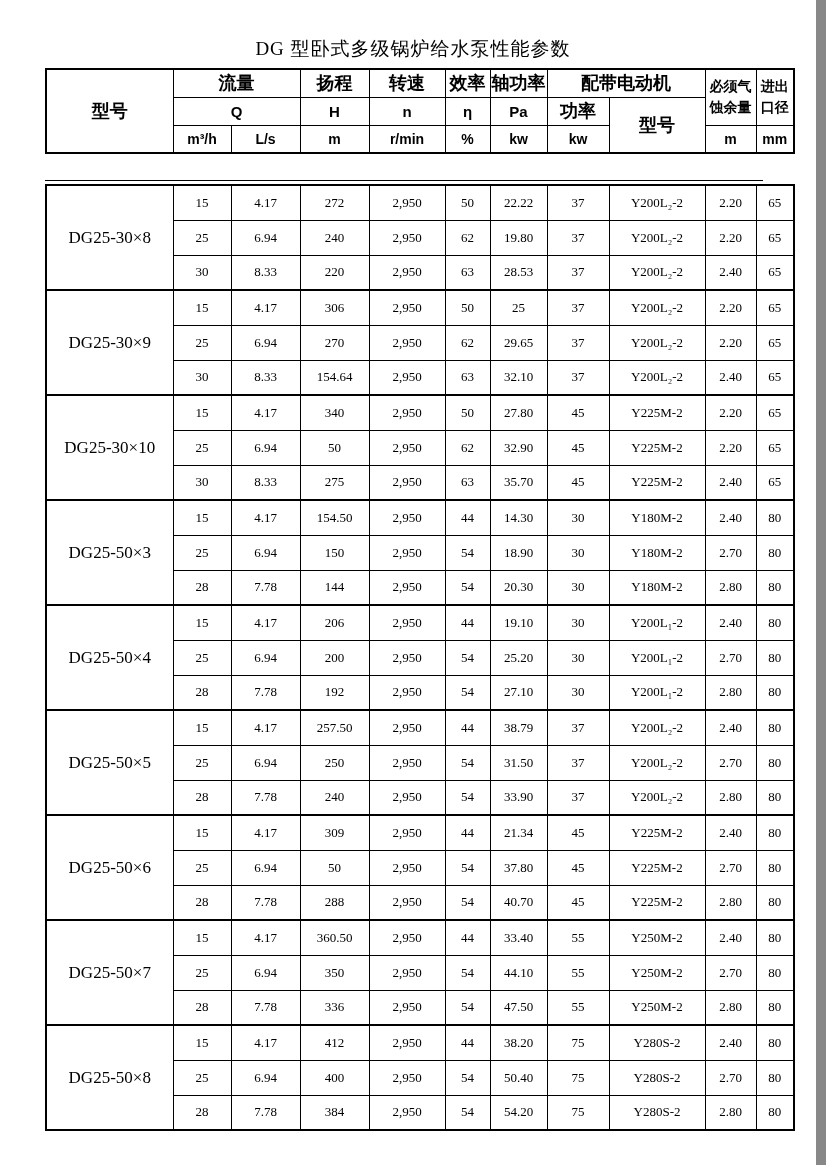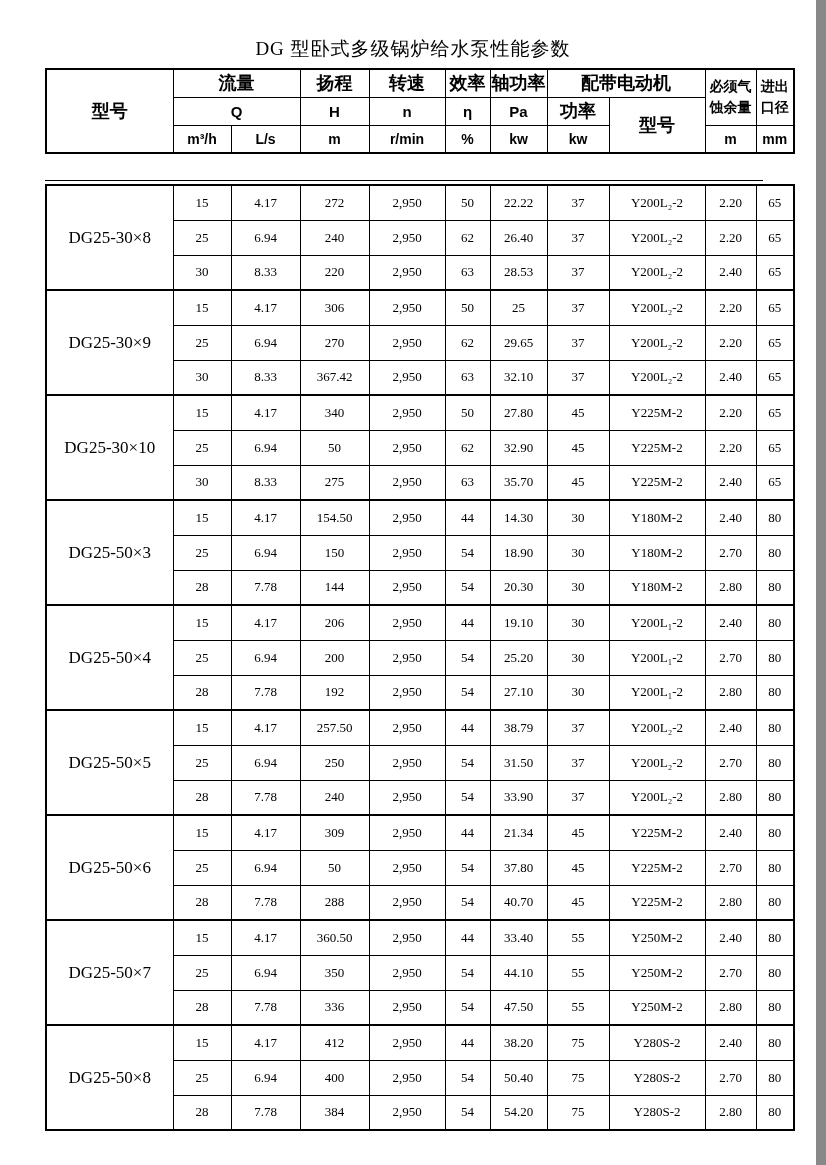--- a/index.html
+++ b/index.html
@@ -134,21 +134,21 @@
           <td>Y200L₂-2</td>
           <td>2.20</td>
           <td>65</td>
         </tr>
         <tr>
           <td>25</td>
           <td>6.94</td>
           <td>240</td>
           <td>2,950</td>
           <td>62</td>
-          <td>26.40</td>
+          <td>19.80</td>
           <td>37</td>
           <td>Y200L₂-2</td>
           <td>2.20</td>
           <td>65</td>
         </tr>
         <tr>
           <td>30</td>
           <td>8.33</td>
           <td>220</td>
           <td>2,950</td>
@@ -180,21 +180,21 @@
           <td>62</td>
           <td>29.65</td>
           <td>37</td>
           <td>Y200L₂-2</td>
           <td>2.20</td>
           <td>65</td>
         </tr>
         <tr>
           <td>30</td>
           <td>8.33</td>
-          <td>367.42</td>
+          <td>154.64</td>
           <td>2,950</td>
           <td>63</td>
           <td>32.10</td>
           <td>37</td>
           <td>Y200L₂-2</td>
           <td>2.40</td>
           <td>65</td>
         </tr>
         <tr class="group-start">
           <td rowspan="3" class="model-cell">DG25-30×10</td>

